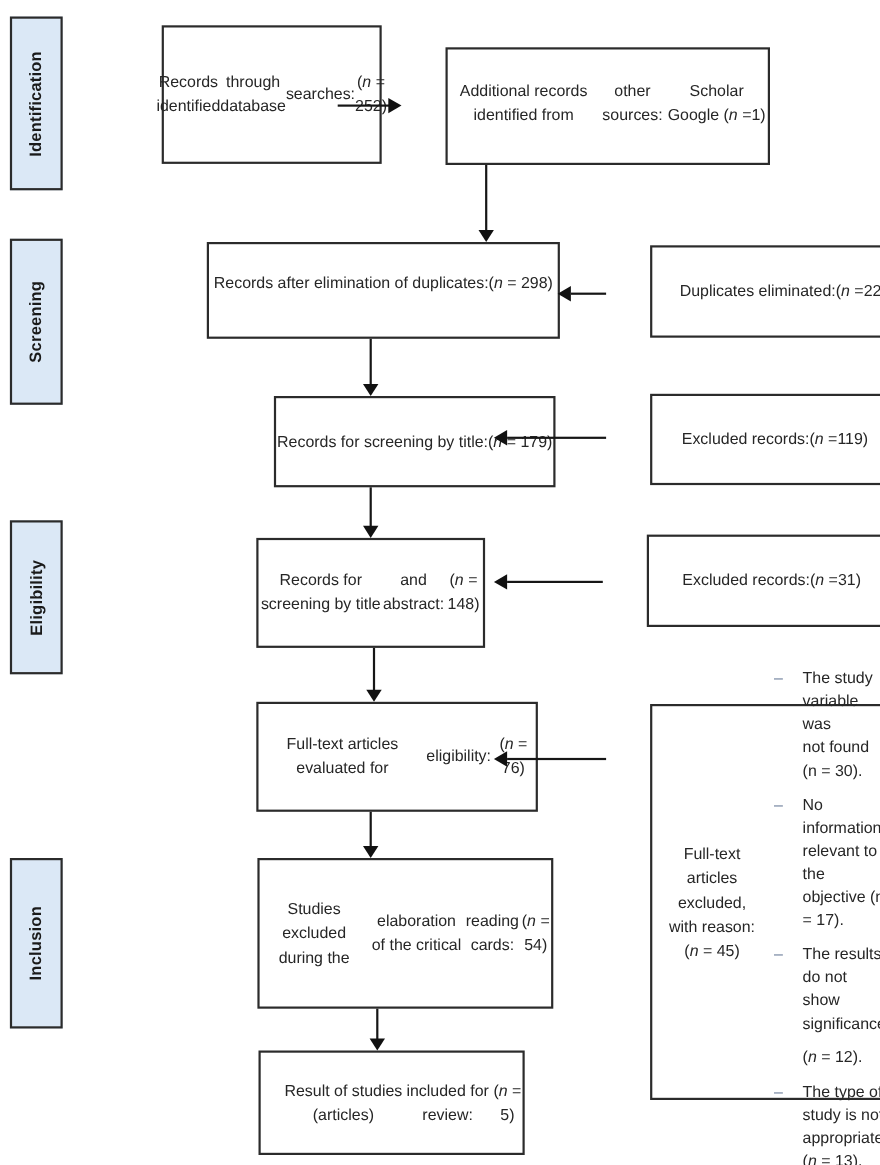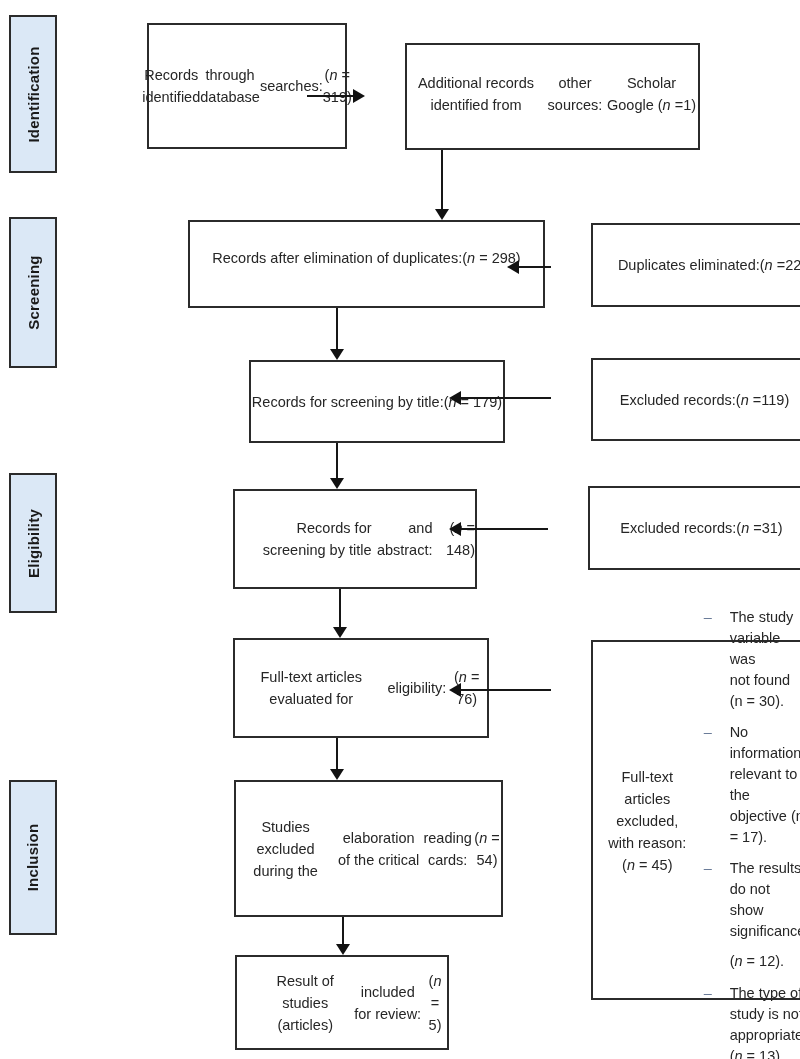--- a/index.html
+++ b/index.html
@@ -61,50 +61,50 @@
     <span class="label">Eligibility</span>
   </div>
   <div class="stage" style="left:9px; top:780px; width:48px; height:155px;">
     <span class="label">Inclusion</span>
   </div>
 
   <div class="flowbox" style="left:107px; top:23px; width:200px; height:126px;">
       <div class="tline"><span>Records identified</span></div>
       <div class="tline"><span>through database</span></div>
       <div class="tline"><span>searches:</span></div>
-      <div class="tline"><span>(</span><span class="var">n</span><span> = 319)</span></div>
+      <div class="tline"><span>(</span><span class="var">n</span><span> = 252)</span></div>
     </div>
 
   <div class="flowbox" style="left:365px; top:43px; width:295px; height:107px; padding-bottom:6px;">
       <div class="tline"><span>Additional records identified from</span></div>
       <div class="tline"><span>other sources:</span></div>
       <div class="tline"><span>Scholar Google (</span><span class="var">n</span><span> =1)</span></div>
     </div>
 
-  <div class="flowbox bias-up" style="left:148px; top:220px; width:357px; height:88px;">
+  <div class="flowbox bias-up" style="left:148px; top:220px; width:321px; height:88px;">
       <div class="tline"><span>Records after elimination of duplicates:</span></div>
       <div class="tline"><span>(</span><span class="var">n</span><span> = 298)</span></div>
     </div>
 
   <div class="flowbox" style="left:551px; top:223px; width:242px; height:84px;">
       <div class="tline"><span>Duplicates eliminated:</span></div>
       <div class="tline"><span>(</span><span class="var">n</span><span> =22)</span></div>
     </div>
 
   <div class="flowbox" style="left:209px; top:360px; width:256px; height:83px;">
       <div class="tline"><span>Records for screening by title:</span></div>
       <div class="tline"><span>(</span><span class="var">n</span><span> = 179)</span></div>
     </div>
 
   <div class="flowbox" style="left:551px; top:358px; width:227px; height:83px;">
       <div class="tline"><span>Excluded records:</span></div>
       <div class="tline"><span>(</span><span class="var">n</span><span> =119)</span></div>
     </div>
 
-  <div class="flowbox" style="left:193px; top:489px; width:244px; height:100px;text-align:right;">
+  <div class="flowbox" style="left:193px; top:489px; width:208px; height:100px;">
       <div class="tline"><span>Records for screening by title</span></div>
       <div class="tline"><span>and abstract:</span></div>
       <div class="tline"><span>(</span><span class="var">n</span><span> = 148)</span></div>
     </div>
 
   <div class="flowbox" style="left:548px; top:486px; width:227px; height:84px;">
       <div class="tline"><span>Excluded records:</span></div>
       <div class="tline"><span>(</span><span class="var">n</span><span> =31)</span></div>
     </div>
 
@@ -154,21 +154,21 @@
       </div>
   </div>
 
   <div class="flowbox" style="left:194px; top:780px; width:269px; height:137px;">
       <div class="tline"><span>Studies excluded during the</span></div>
       <div class="tline"><span>elaboration of the critical</span></div>
       <div class="tline"><span>reading cards:</span></div>
       <div class="tline"><span>(</span><span class="var">n</span><span> = 54)</span></div>
     </div>
 
-  <div class="flowbox" style="left:195px; top:955px; width:214px; height:95px;padding-left:21px;">
+  <div class="flowbox" style="left:195px; top:955px; width:242px; height:95px;padding-left:21px;">
       <div class="tline"><span>Result of studies (articles)</span></div>
       <div class="tline"><span>included for review:</span></div>
       <div class="tline"><span>(</span><span class="var">n</span><span> = 5)</span></div>
     </div>
 
   <div class="hline" style="left:307px; top:95px; width:48px;"></div>
   <div class="head head-right" style="left:353px; top:89px;"></div>
 
   <div class="vline" style="left:441px; top:150px; height:60px;"></div>
   <div class="head head-down" style="left:435px; top:209px;"></div>

